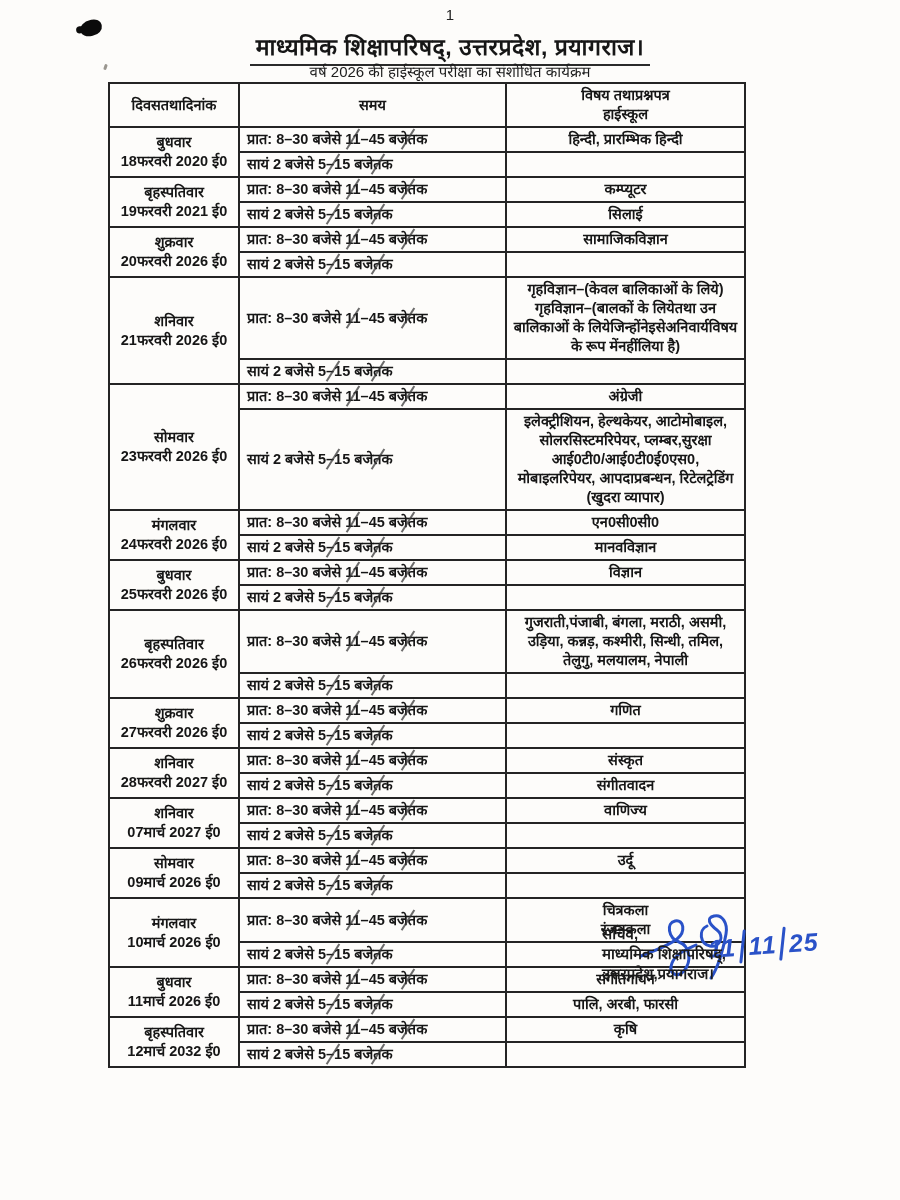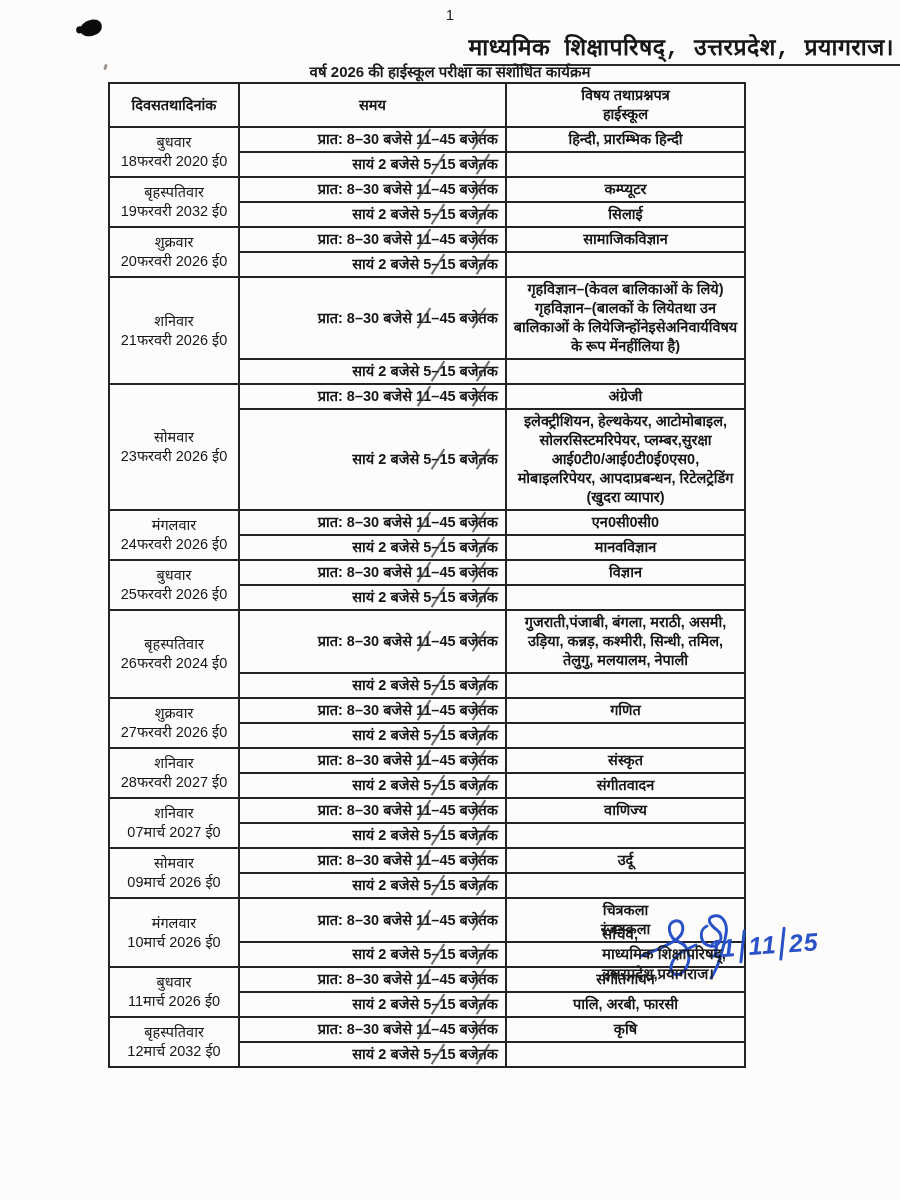--- a/index.html
+++ b/index.html
@@ -29,54 +29,54 @@
   .ink-blot::after {
     content:""; position:absolute; left:-4px; top:4px;
     width:8px; height:7px; background:#0b0b0b; border-radius:50%;
   }
   .speckle {
     position:absolute; left:104px; top:64px;
     width:3px; height:6px; background:#9a968f;
     transform:rotate(20deg); border-radius:2px;
   }
   .doc-title {
-    position:absolute; top:30px; left:0; right:0; text-align:right;font-family:Liberation Mono, monospace;
+    position:absolute; top:30px; left:0; right:0; text-align:center;
   }
   .doc-title span {
     display:inline-block;
     font-size:23px; font-weight:700; color:#161616;
     border-bottom:2px solid #2b2b2b;
     padding:0 6px 2px 6px;
     letter-spacing:0.5px;
   }
   .doc-subtitle {
     position:absolute; top:61px; left:0; right:0; text-align:center;
-    font-size:15px; font-weight:700; color:#1c1c1c;
+    font-size:15px; font-weight:400; color:#1c1c1c;
   }
   table.schedule {
     position:absolute; left:108px; top:82px;
     width:636px;
     border-collapse:collapse;
     table-layout:fixed;
   }
   table.schedule col.c1 { width:130px; }
   table.schedule col.c2 { width:267px; }
   table.schedule col.c3 { width:239px; }
   table.schedule th, table.schedule td {
     border:2px solid #242424;
     font-size:14.5px; line-height:19px;
     color:#161616;
     padding:2px 5px;
     vertical-align:middle;
     overflow:hidden;
   }
   th.col-hd { font-weight:700; text-align:center; height:34px; }
   .hd-sub { font-weight:700; }
-  td.date-cell { text-align:center; font-weight:400; }
-  td.time-cell { text-align:right; font-weight:700; }
+  td.date-cell { text-align:center; font-weight:700; }
+  td.time-cell { text-align:left; font-weight:700; }
   td.subject-cell { text-align:center; font-weight:700; padding-left:8px; white-space:pre-line; }
   tr.session-row { height:23px; }
   .time-wrap { position:relative; display:inline-block; padding:0 2px; }
   
   .time-wrap::before, .time-wrap::after {
     content:""; position:absolute; top:-3px;
     width:1.5px; height:24px; background:#3a3a3a; opacity:.75;
     transform:rotate(32deg);
   }
   .time-wrap::before { left:58%; }
@@ -144,21 +144,21 @@
           <td class="time-cell"><span class="time-wrap">प्रात: 8–30 बजेसे 11–45 बजेतक</span></td>
           <td class="subject-cell">हिन्दी, प्रारम्भिक हिन्दी</td>
         </tr>
         <tr class="session-row">
           <td class="time-cell"><span class="time-wrap">सायं 2 बजेसे 5–15 बजेतक</span></td>
           <td class="subject-cell"></td>
         </tr>
         <tr class="session-row">
           <td class="date-cell" rowspan="2">
             <div>बृहस्पतिवार</div>
-            <div>19फरवरी 2032 ई0</div>
+            <div>19फरवरी 2021 ई0</div>
           </td>
           <td class="time-cell"><span class="time-wrap">प्रात: 8–30 बजेसे 11–45 बजेतक</span></td>
           <td class="subject-cell">कम्प्यूटर</td>
         </tr>
         <tr class="session-row">
           <td class="time-cell"><span class="time-wrap">सायं 2 बजेसे 5–15 बजेतक</span></td>
           <td class="subject-cell">सिलाई</td>
         </tr>
         <tr class="session-row">
           <td class="date-cell" rowspan="2">
@@ -217,21 +217,21 @@
           <td class="time-cell"><span class="time-wrap">प्रात: 8–30 बजेसे 11–45 बजेतक</span></td>
           <td class="subject-cell">विज्ञान</td>
         </tr>
         <tr class="session-row">
           <td class="time-cell"><span class="time-wrap">सायं 2 बजेसे 5–15 बजेतक</span></td>
           <td class="subject-cell"></td>
         </tr>
         <tr class="session-row">
           <td class="date-cell" rowspan="2">
             <div>बृहस्पतिवार</div>
-            <div>26फरवरी 2024 ई0</div>
+            <div>26फरवरी 2026 ई0</div>
           </td>
           <td class="time-cell"><span class="time-wrap">प्रात: 8–30 बजेसे 11–45 बजेतक</span></td>
           <td class="subject-cell">गुजराती,पंजाबी, बंगला, मराठी, असमी, उड़िया, कन्नड़, कश्मीरी, सिन्धी, तमिल, तेलुगु, मलयालम, नेपाली</td>
         </tr>
         <tr class="session-row">
           <td class="time-cell"><span class="time-wrap">सायं 2 बजेसे 5–15 बजेतक</span></td>
           <td class="subject-cell"></td>
         </tr>
         <tr class="session-row">
           <td class="date-cell" rowspan="2">

